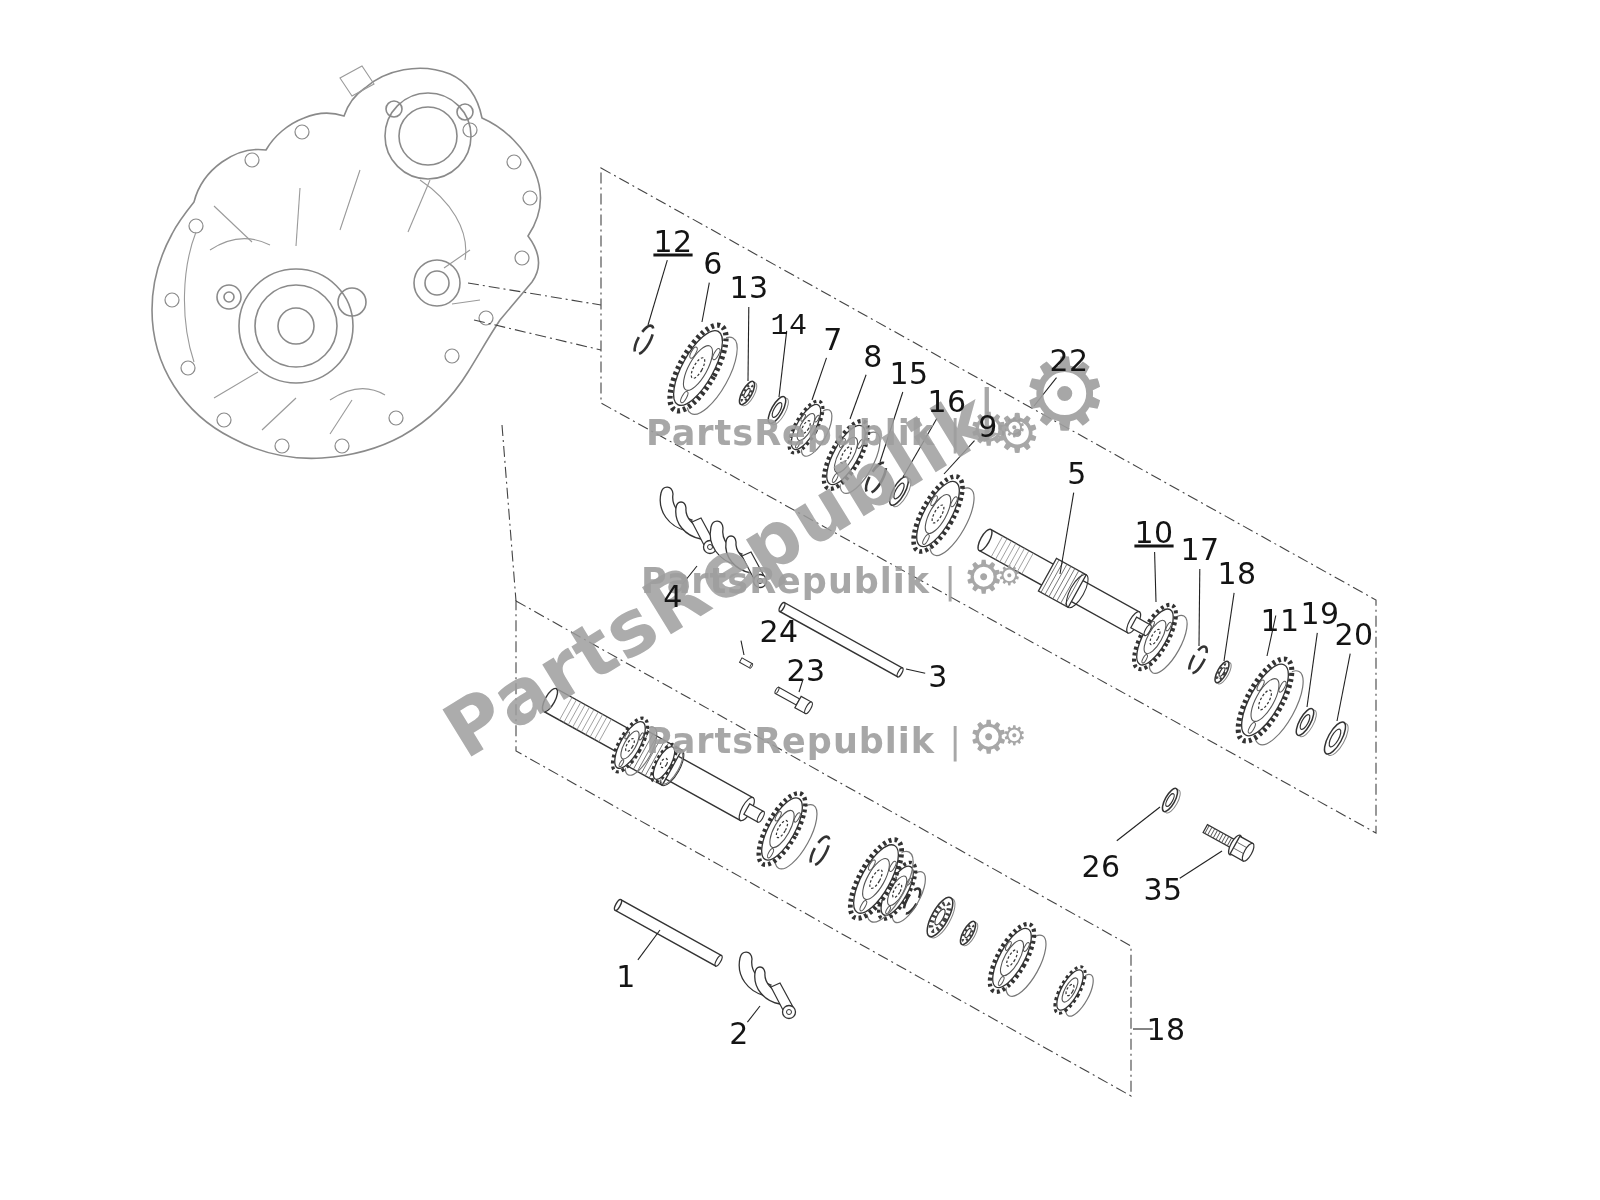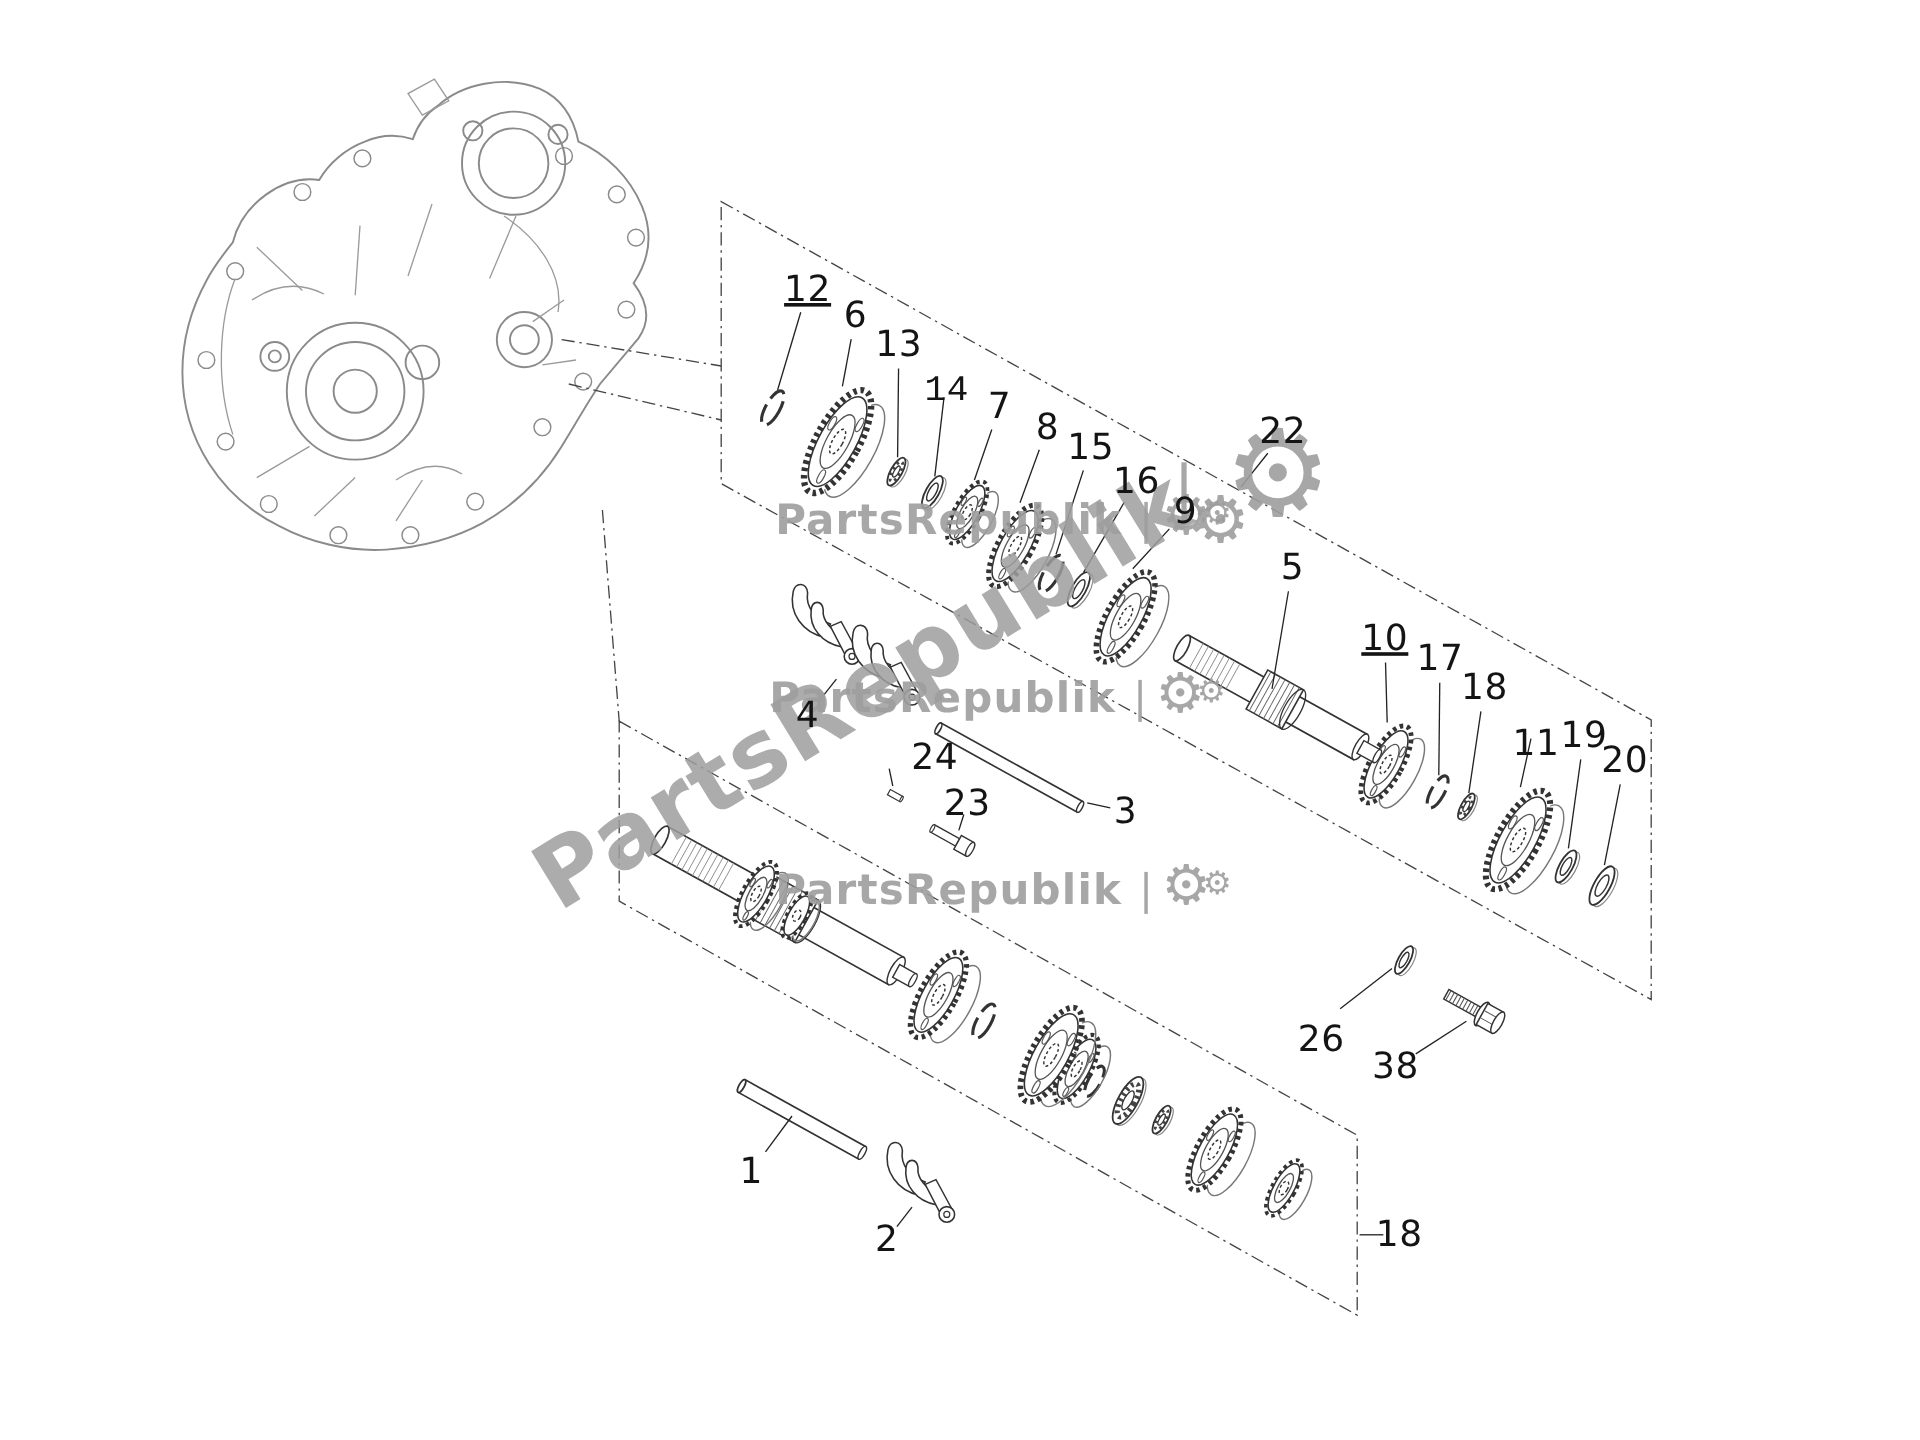--- a/index.html
+++ b/index.html
@@ -462,18 +462,18 @@
       <div class="plabel" style="left: 789px; top: 326px; font-family: Liberation Mono, monospace;">14</div>
       <div class="plabel" style="left: 749px; top: 287px;">13</div>
       <div class="plabel" style="left: 713px; top: 263px;">6</div>
       <div class="plabel" style="left: 673px; top: 241px; text-decoration: underline;">12</div>
       <div class="plabel" style="left: 1069px; top: 360px;">22</div>
       <div class="plabel" style="left: 938px; top: 676px;">3</div>
       <div class="plabel" style="left: 806px; top: 670px;">23</div>
       <div class="plabel" style="left: 739px; top: 631px; margin-left: 40px;">24</div>
       <div class="plabel" style="left: 673px; top: 596px;">4</div>
       <div class="plabel" style="left: 1101px; top: 853px; margin-top: 13px;">26</div>
-      <div class="plabel" style="left: 1163px; top: 889px;">38</div>
+      <div class="plabel" style="left: 1163px; top: 889px;">35</div>
       <div class="plabel" style="left: 626px; top: 976px;">1</div>
       <div class="plabel" style="left: 739px; top: 1033px;">2</div>
       <div class="plabel" style="left: 1166px; top: 1029px;">18</div>
     </div>
 </div>
 
 </body></html>

